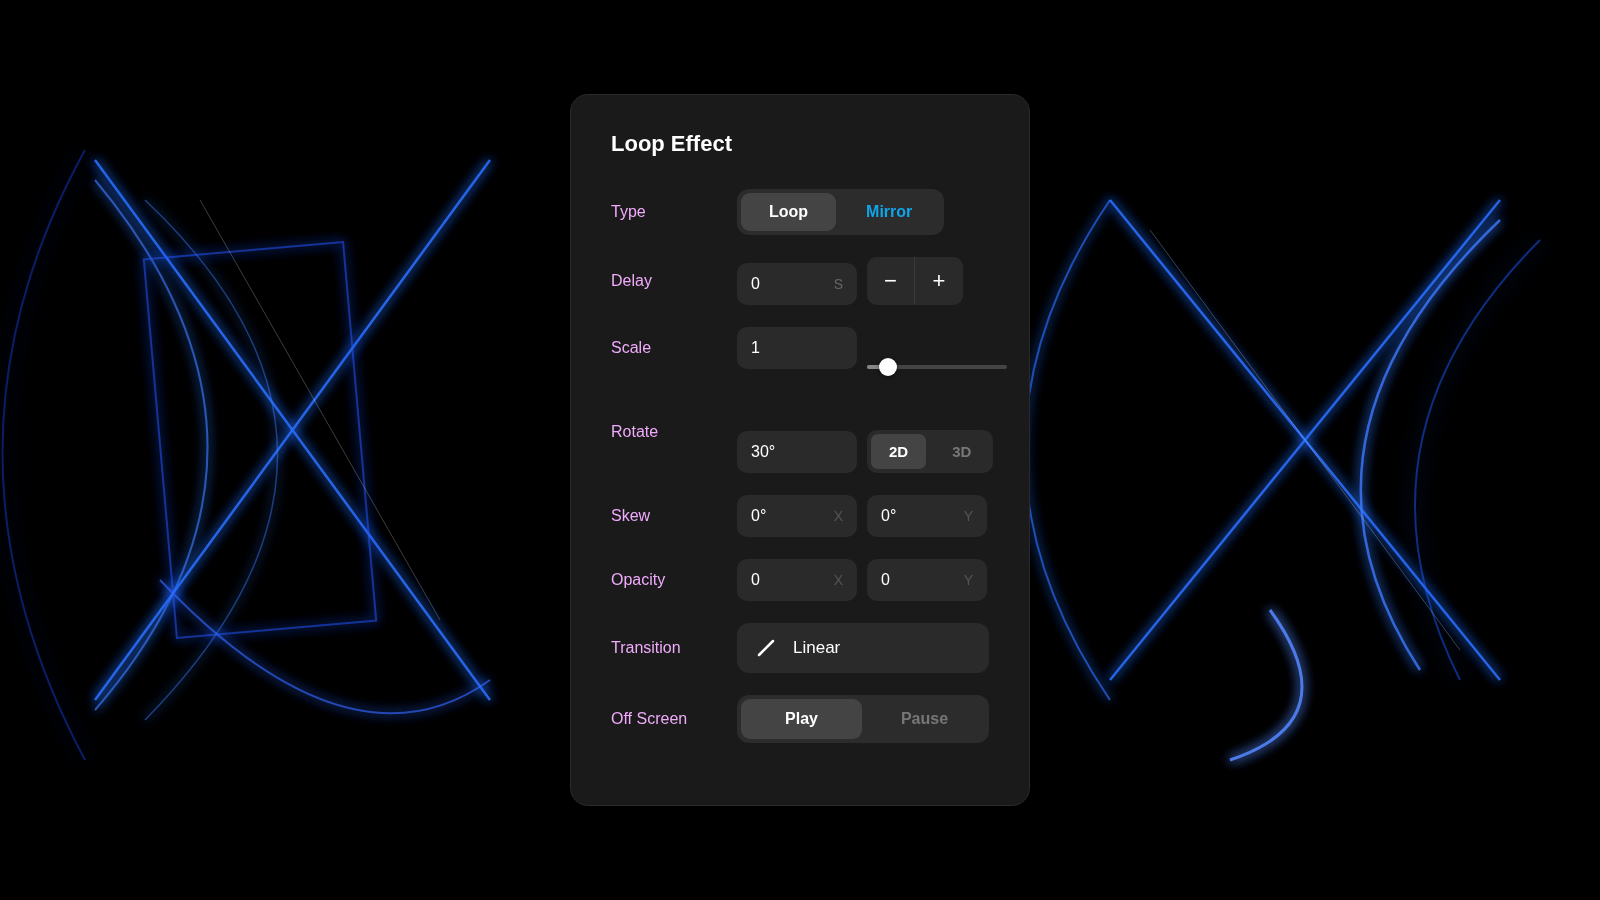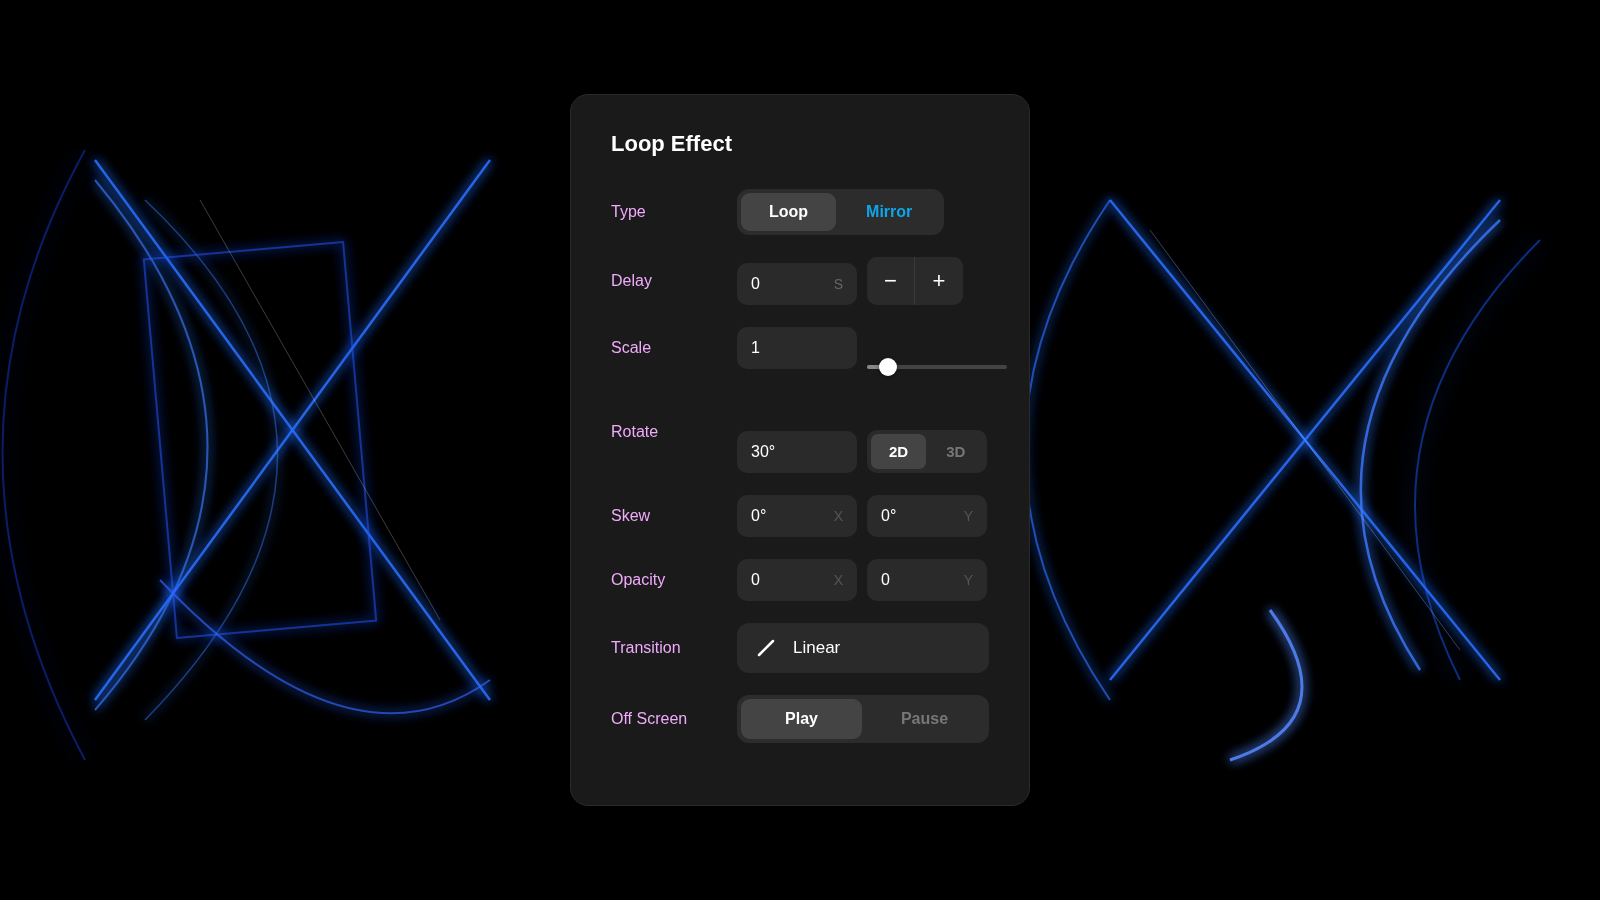--- a/index.html
+++ b/index.html
@@ -163,21 +163,21 @@
       border-radius: 50%;
       box-shadow: 0 1px 4px rgba(0,0,0,0.5);
     }
 
     
     .small-toggle-group {
       display: flex;
       background: #2a2a2a;
       border-radius: 10px;
       padding: 4px;
-      gap: 2px;
+      gap: 8px;
     }
 
     .small-toggle-btn {
       padding: 9px 18px;
       border-radius: 7px;
       border: none;
       font-size: 15px;
       font-weight: 600;
       cursor: pointer;
     }

